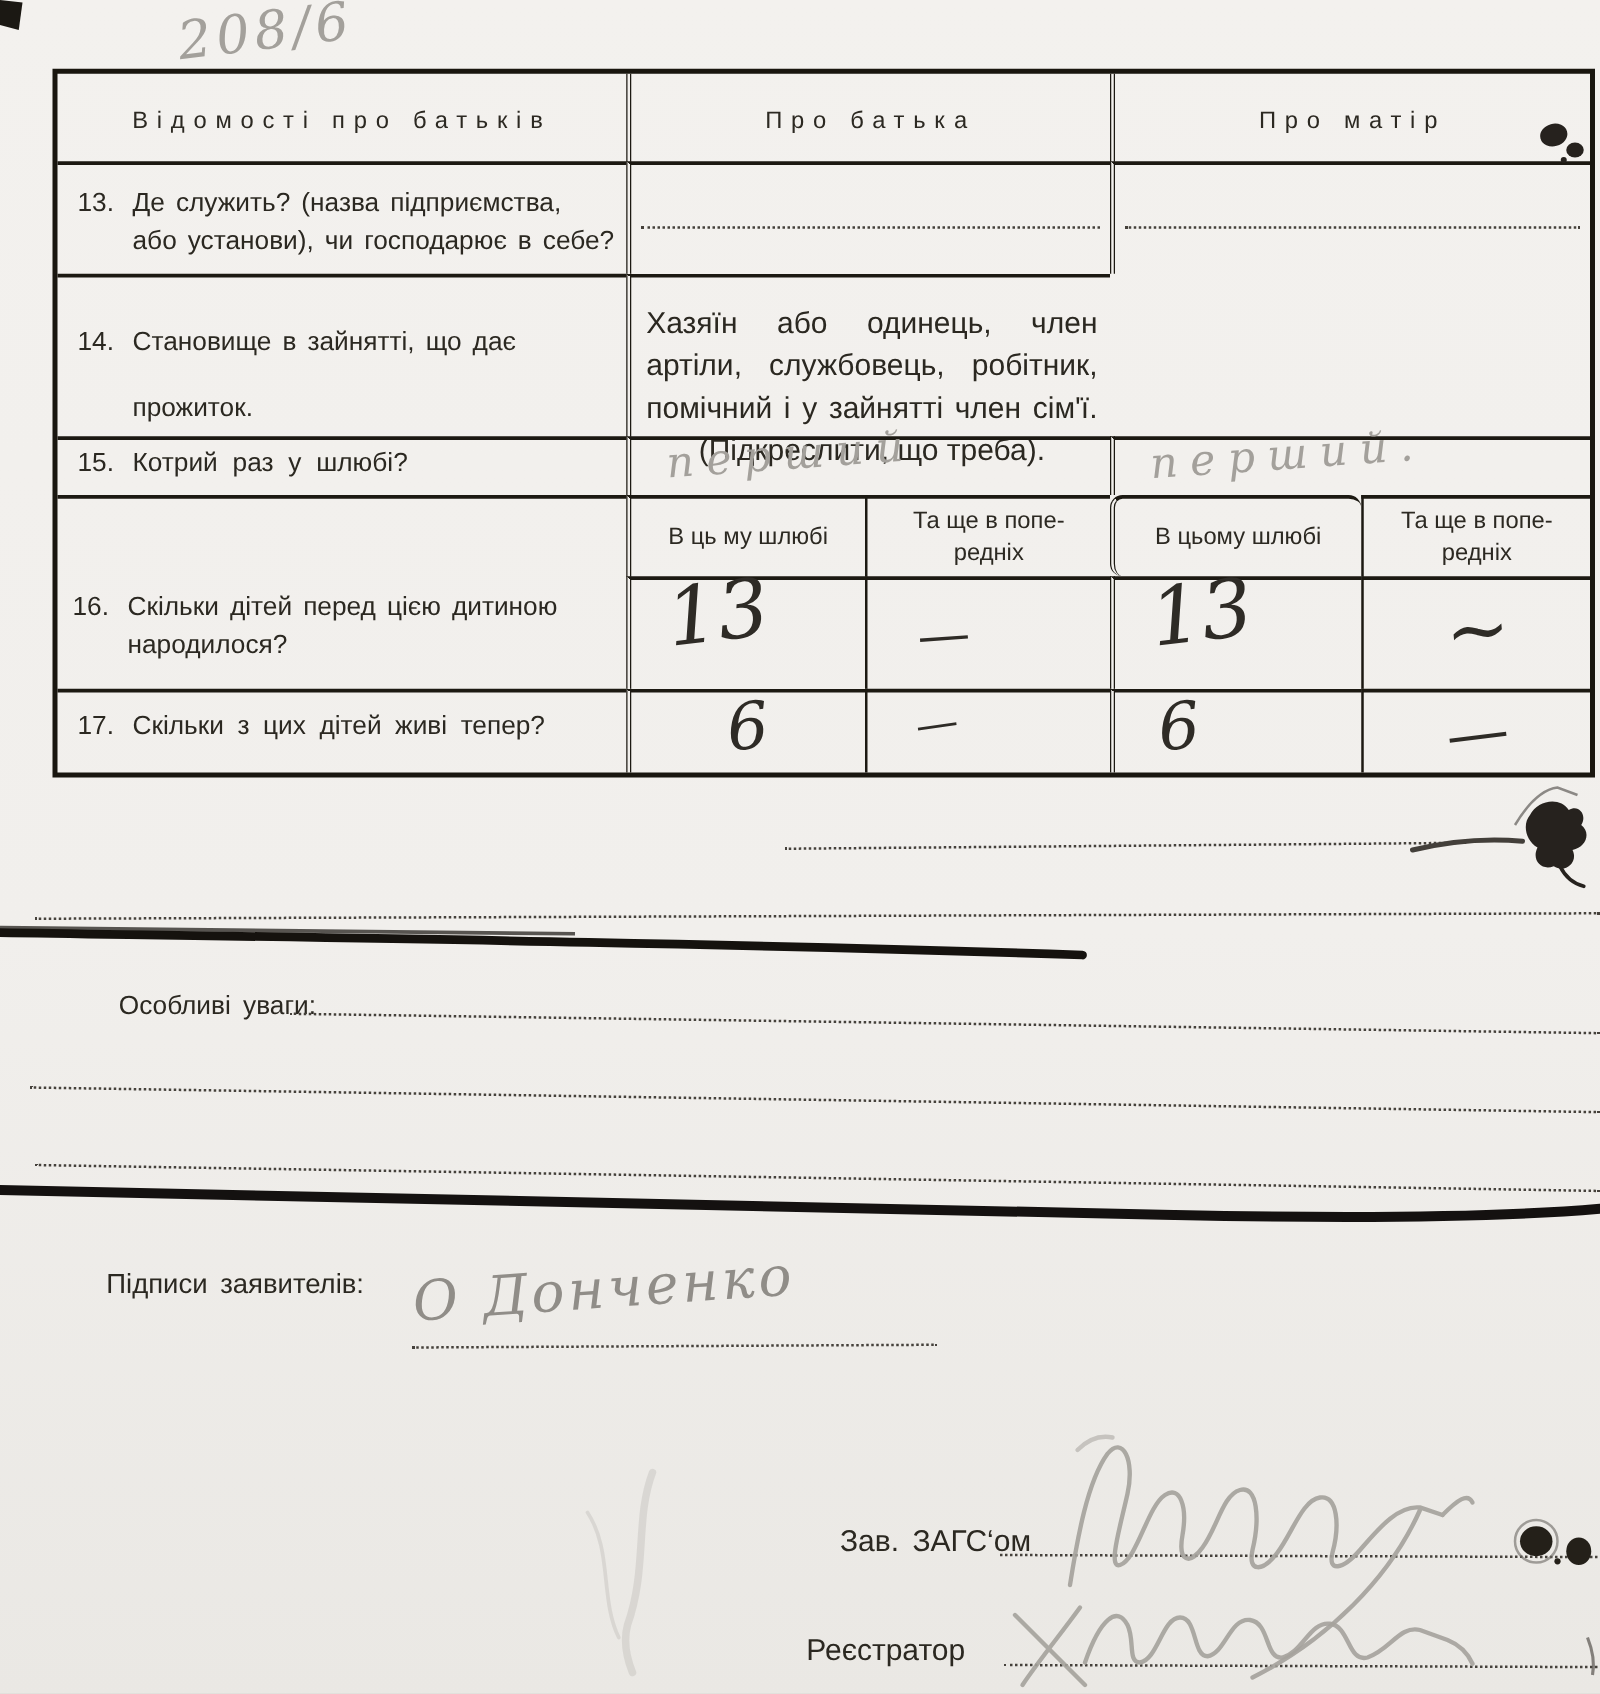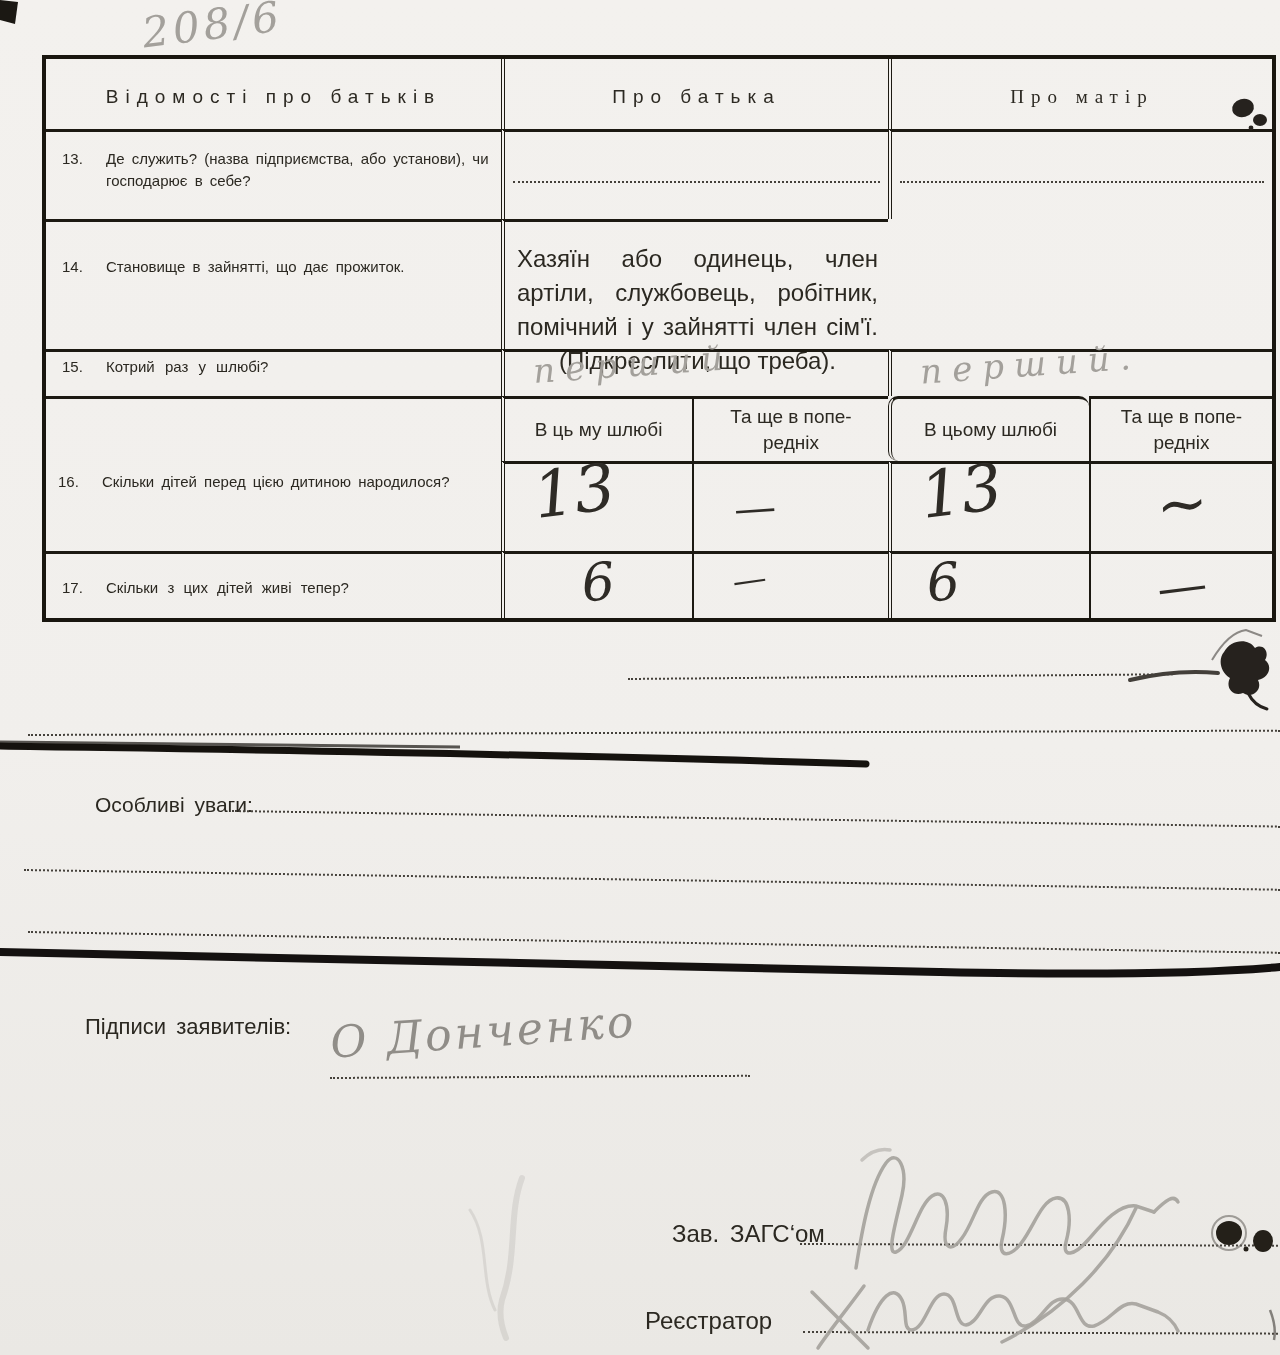--- a/index.html
+++ b/index.html
@@ -40,21 +40,21 @@
   .cell { position: relative; overflow: visible; }
   .bt { border-top: 3px solid #1c1912; }
   .bl { border-left: 4px double #1c1912; }
   .bls { border-left: 2px solid #1c1912; }
   .col-head {
     font-size: 19px; letter-spacing: 7px; text-align: center;
     padding-top: 27px; color: #2c2922; white-space: nowrap;
   }
   .q {
     display: flex; gap: 10px;
-    font-size: 15px; line-height: 1.45; color: #2b2821;
+    font-size: 21px; line-height: 1.45; color: #2b2821;
     padding: 16px 8px 0 16px; word-spacing: 3px;
   }
   .q .num { flex: 0 0 34px; text-align: left; }
   .opt-text {
     font-size: 24px; line-height: 1.42; color: #2b2821;
     padding: 20px 10px 0 12px;
     text-align: justify; text-align-last: center;
   }
   .dotted-rule-cell {
     margin: 49px 8px 0 8px;
@@ -93,21 +93,21 @@
 <body>
 
 <div id="page">
 
   <div id="doc-number" class="pencil">208/6</div>
 
   <div id="reg-table">
 
     <div class="cell col-head" style="grid-column:1;grid-row:1;">Відомості про батьків</div>
     <div class="cell col-head bl" style="grid-column:2/4;grid-row:1;">Про батька</div>
-    <div class="cell col-head bl" style="grid-column:4/6;grid-row:1;font-family:Liberation Serif, serif;">Про матір</div>
+    <div class="cell col-head bl" style="grid-column:4/6;grid-row:1;">Про матір</div>
 
     <div class="cell q bt" style="grid-column:1;grid-row:2;">
       <span class="num">13.</span>
       <span>Де служить? (назва підприємства, або установи), чи господарює в себе?</span>
     </div>
     <div class="cell bt bl" style="grid-column:2/4;grid-row:2;">
       <div class="dotted-rule-cell"></div>
     </div>
     <div class="cell bt bl" style="grid-column:4/6;grid-row:2;">
       <div class="dotted-rule-cell"></div>
@@ -146,21 +146,21 @@
     <div class="cell val-cell bt bls" style="grid-column:3;grid-row:6;align-items:center;">
       <span class="hw-dash" style="margin-left:40px;transform:rotate(-4deg);">—</span>
     </div>
     <div class="cell val-cell bt bl" style="grid-column:4;grid-row:6;">
       <span class="hw-13 ink-hand">13</span>
     </div>
     <div class="cell val-cell bt bls" style="grid-column:5;grid-row:6;align-items:center;justify-content:center;">
       <span class="hw-dash" style="font-size:62px;transform:rotate(-5deg);margin-top:-8px;">~</span>
     </div>
 
-    <div class="cell q bt" style="grid-column:1;grid-row:7;padding-top:23px;word-spacing:5px;">
+    <div class="cell q bt" style="grid-column:1;grid-row:7;padding-top:12px;word-spacing:5px;">
       <span class="num">17.</span>
       <span>Скільки з цих дітей живі тепер?</span>
     </div>
     <div class="cell val-cell bt bl" style="grid-column:2;grid-row:7;justify-content:center;">
       <span class="hw-6 ink-hand">6</span>
     </div>
     <div class="cell val-cell bt bls" style="grid-column:3;grid-row:7;">
       <span class="hw-dash" style="margin:8px 0 0 40px;font-size:34px;transform:rotate(-8deg);">—</span>
     </div>
     <div class="cell val-cell bt bl" style="grid-column:4;grid-row:7;justify-content:center;">

